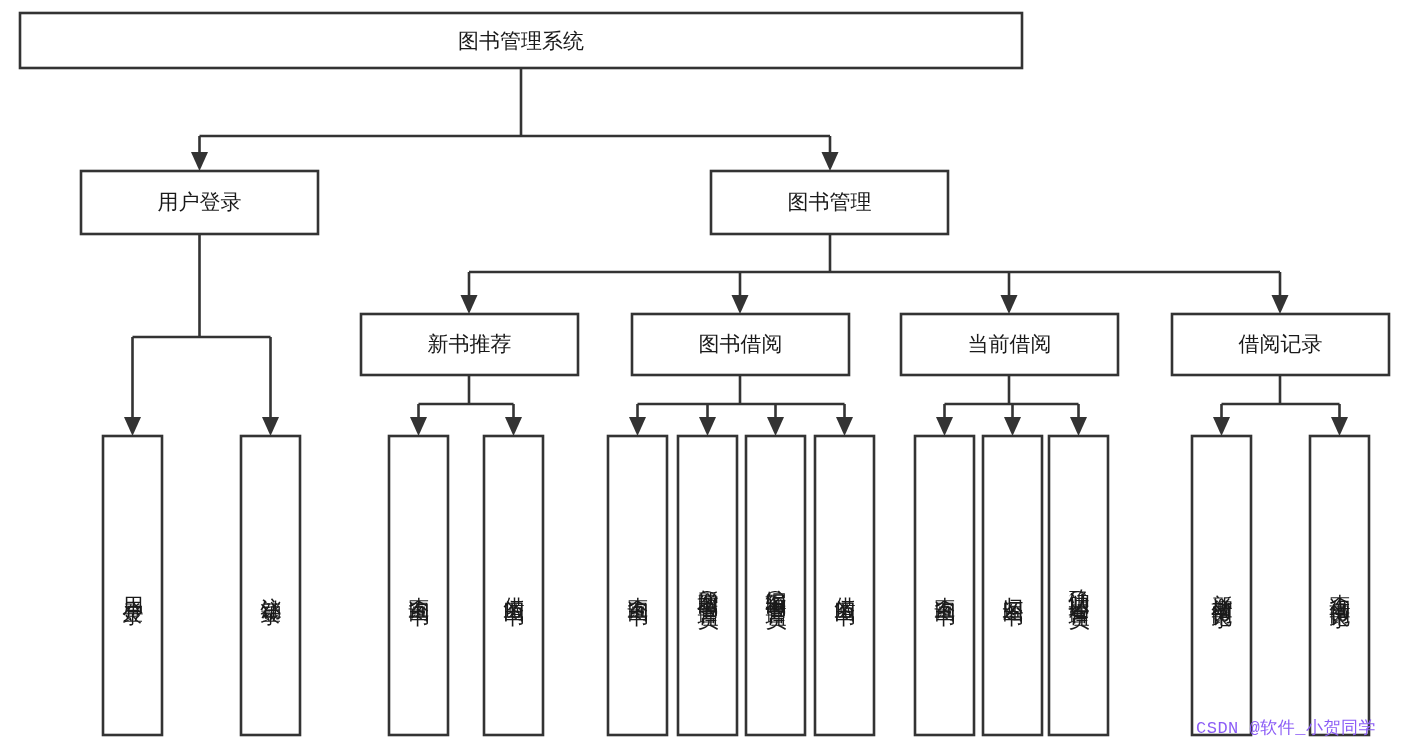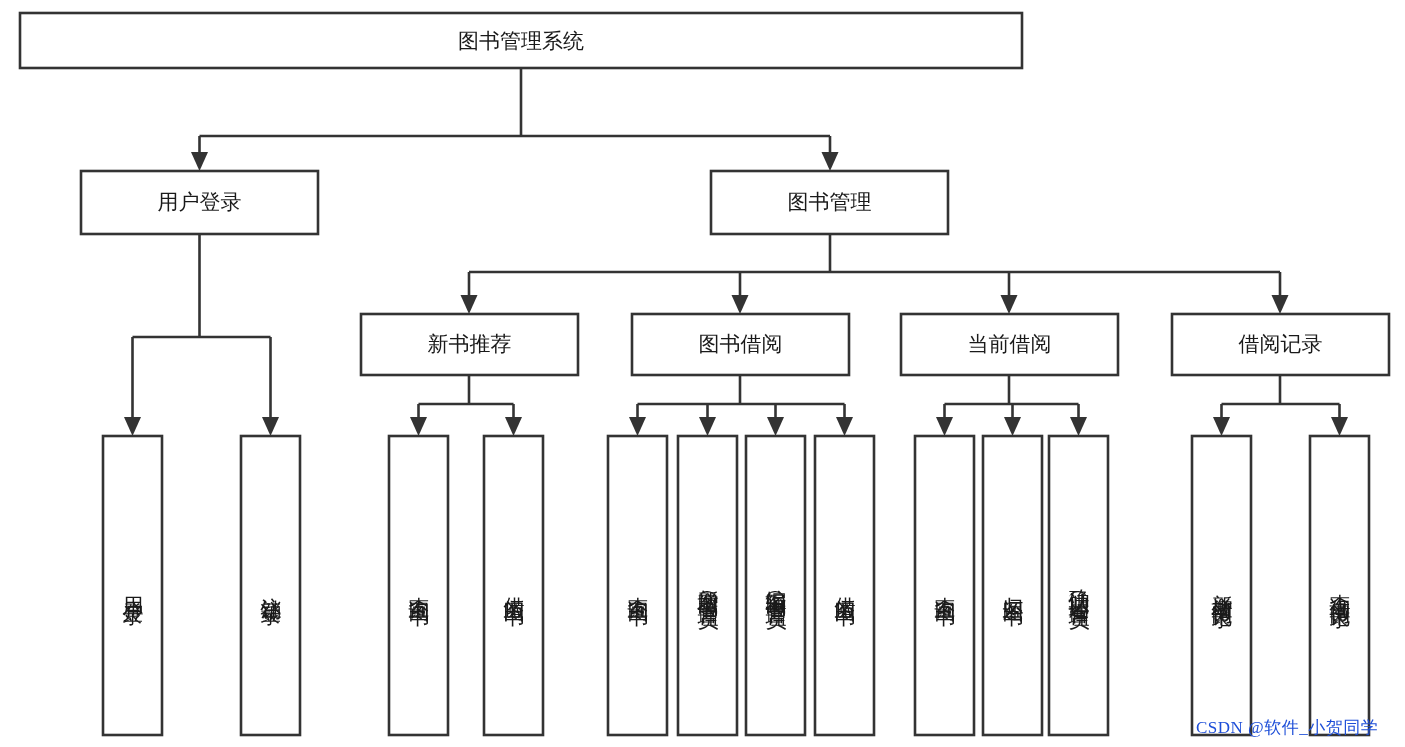--- a/index.html
+++ b/index.html
@@ -60,23 +60,23 @@
     color: #1a1a1a;
     display: flex;
     align-items: center;
     justify-content: center;
     text-align: center;
     white-space: nowrap;
     pointer-events: none;
   }
   .watermark {
     position: absolute;
-    font-family: Liberation Serif, serif;
+    font-family: Liberation Mono, monospace;
     font-size: 17px;
-    color: #1d4ed8;
+    color: #8b5cf6;
     white-space: nowrap;
     letter-spacing: 0.5px;
   }
 </style>
 </head>
 <body>
 
 <div id="diagram-root">
 
   <svg class="diagram-canvas" viewBox="0 0 1405 747">

